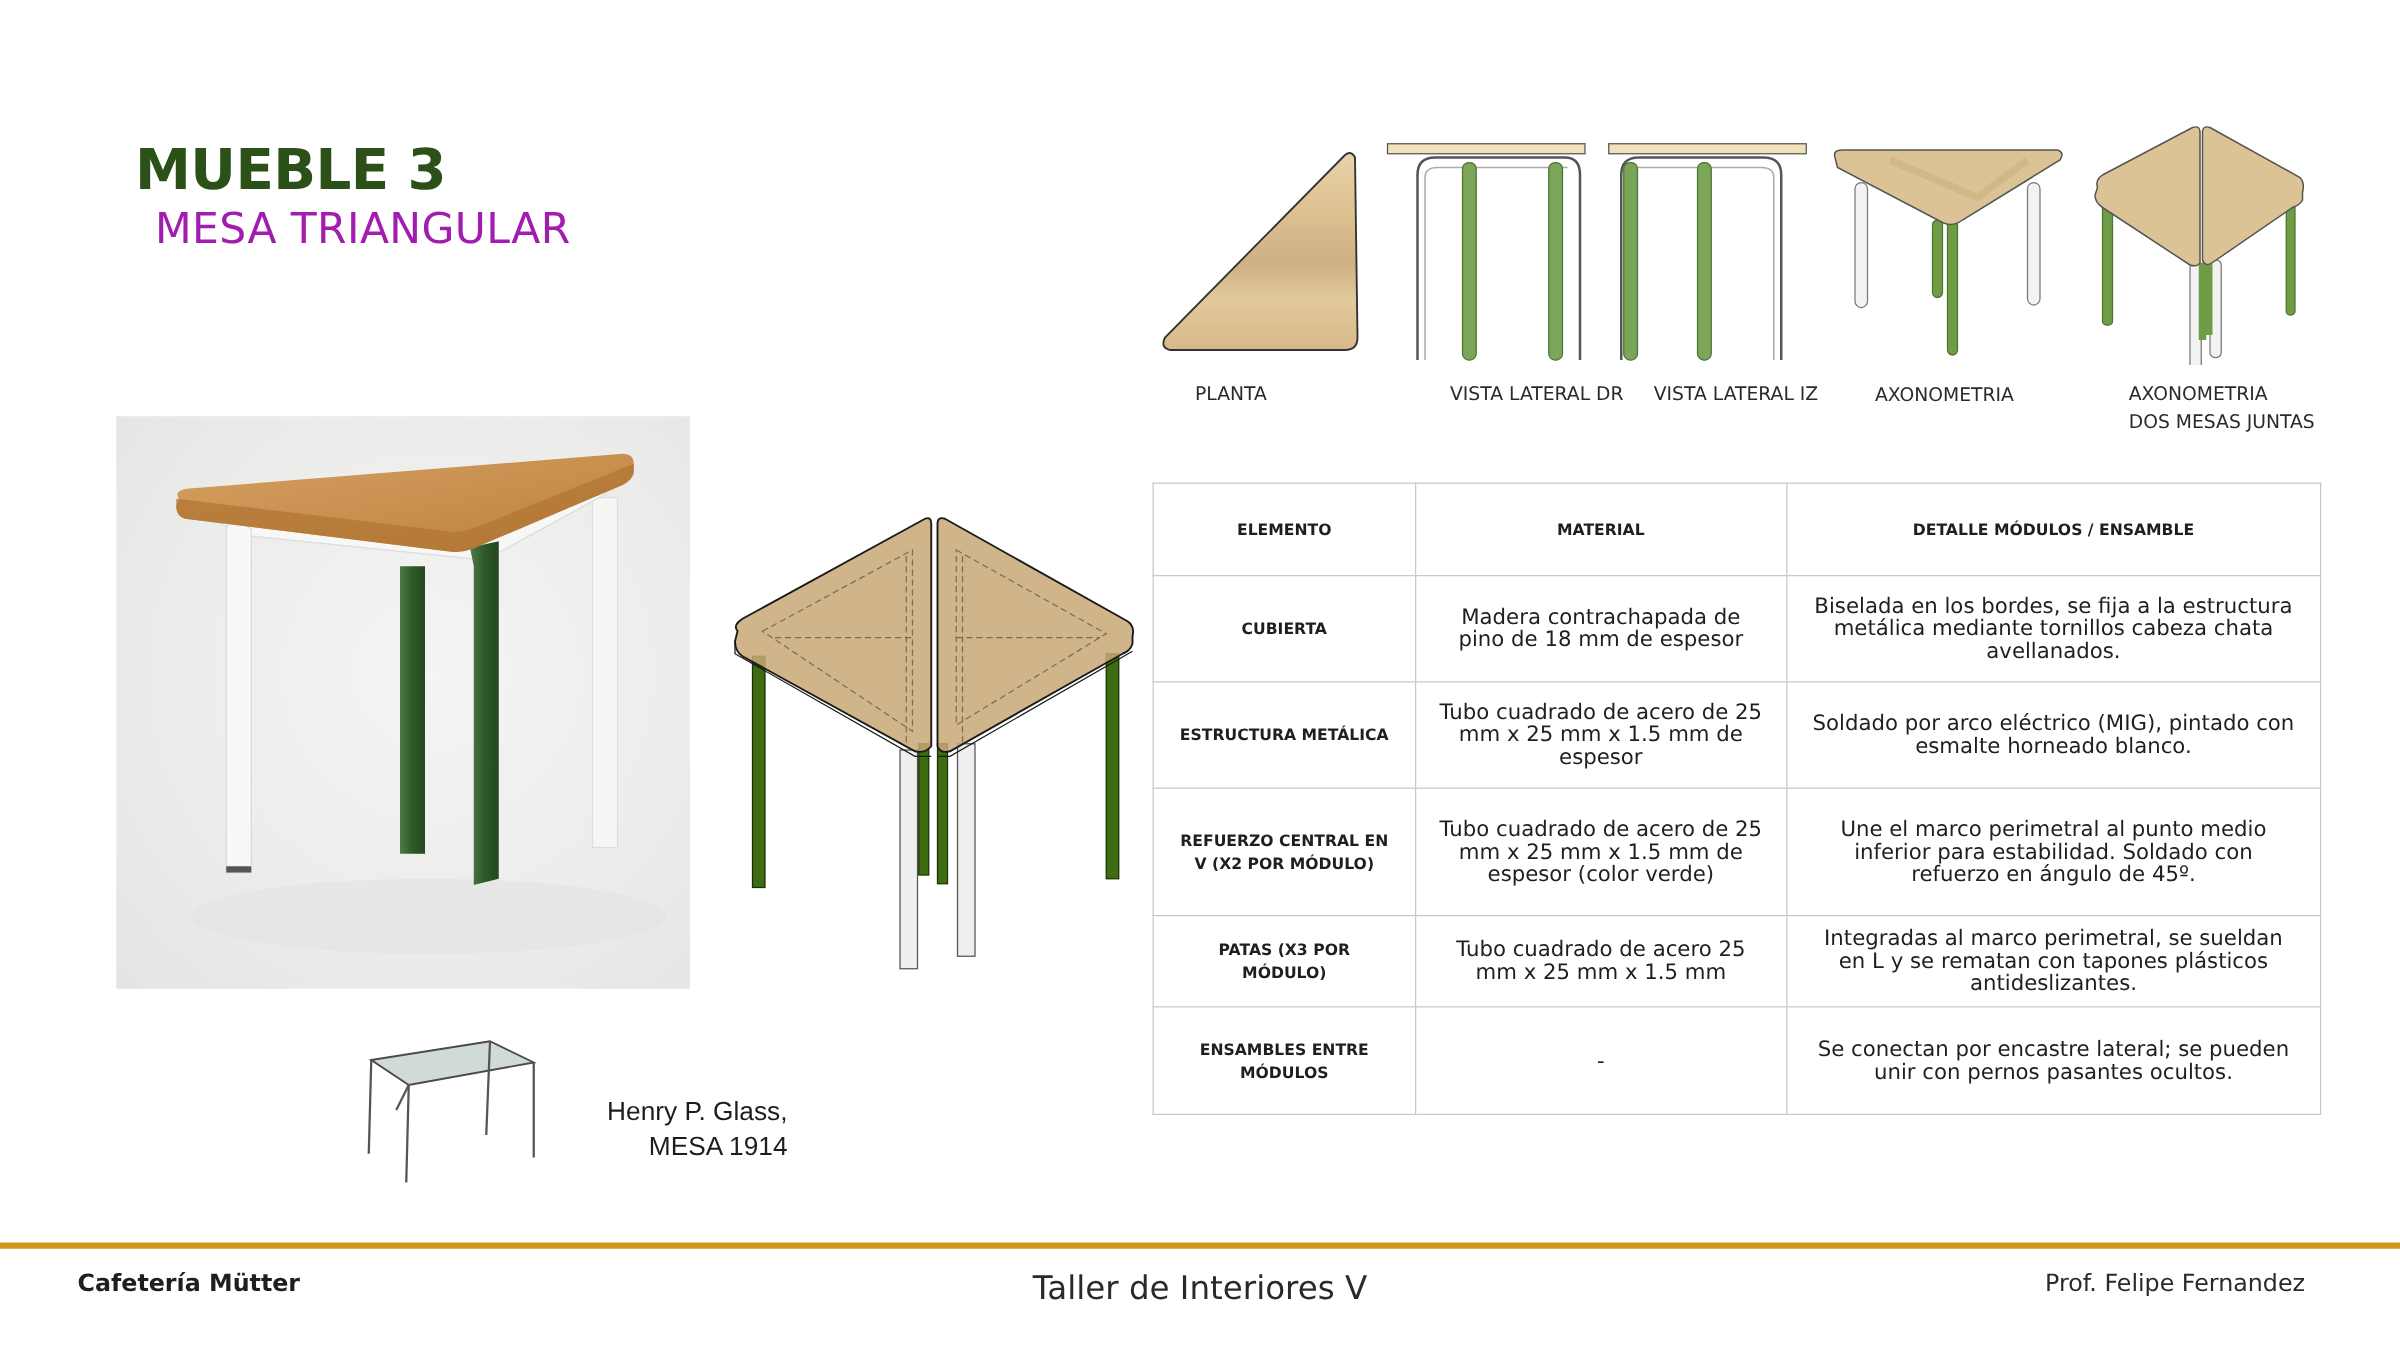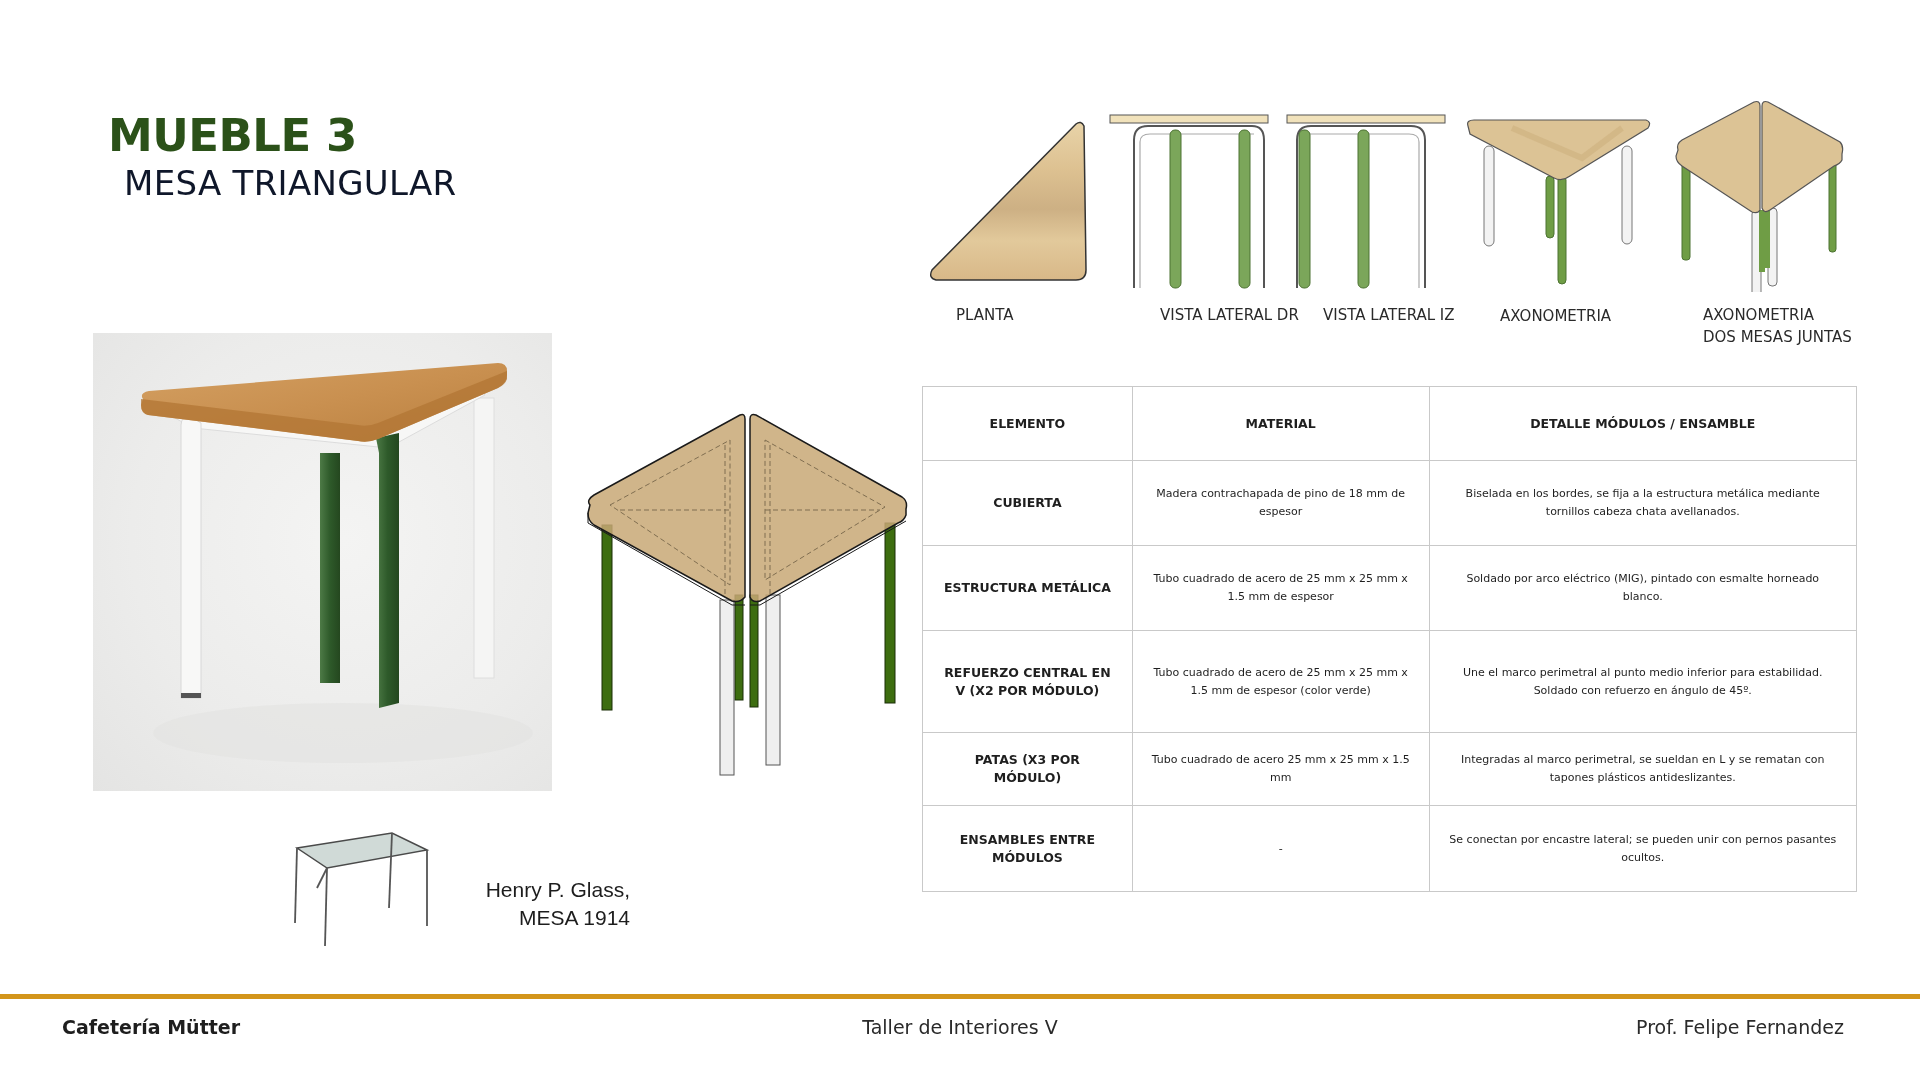--- a/index.html
+++ b/index.html
@@ -1,39 +1,39 @@
 <!DOCTYPE html>
 <html><head>
 <meta charset="utf-8">
 <style>
   * { box-sizing: border-box; margin: 0; padding: 0; }
   html, body { width: 1920px; height: 1080px; background: #ffffff; overflow: hidden; }
   body { position: relative; font-family: "Liberation Sans", "DejaVu Sans", sans-serif; color: #1d1d1d; }
 
   .title { position: absolute; left: 108px; top: 108px; font-family: "DejaVu Sans", sans-serif; font-weight: bold; font-size: 45px; color: #2b5119; letter-spacing: -0.5px; line-height: 56px; }
-  .subtitle { position: absolute; left: 124px; top: 162px; font-family: "DejaVu Sans", sans-serif; font-size: 34px; color: #0f172a; line-height: 42px; letter-spacing: 0.3px; }
+  .subtitle { position: absolute; left: 124px; top: 162px; font-family: "DejaVu Sans", sans-serif; font-size: 34px; color: #a21caf; line-height: 42px; letter-spacing: 0.3px; }
 
   .photo { position: absolute; left: 93px; top: 333px; width: 459px; height: 458px; background: radial-gradient(ellipse at 55% 45%, #f4f4f3 0%, #ececeb 60%, #e4e4e3 100%); overflow: hidden; }
   .axo-large { position: absolute; left: 580px; top: 405px; width: 330px; height: 380px; }
 
   .ref-img { position: absolute; left: 287px; top: 828px; width: 145px; height: 120px; }
   .ref-caption { position: absolute; left: 455px; top: 876px; width: 175px; text-align: right; font-size: 21px; line-height: 28px; color: #1d1d1d; }
 
   .view { position: absolute; }
   .view-label { position: absolute; font-family: "DejaVu Sans", sans-serif; font-size: 15px; color: #2a2a2a; line-height: 22px; white-space: nowrap; margin-left: 28px; }
 
   .spec-table { position: absolute; left: 922px; top: 386px; width: 935px; border-collapse: collapse; font-family: "DejaVu Sans", sans-serif; }
-  .spec-table th, .spec-table td { border: 1.5px solid #c9c9c9; text-align: center; vertical-align: middle; padding: 4px 18px; font-size: 11px; line-height: 18px; color: #1f1f1f; }
+  .spec-table th, .spec-table td { border: 1.5px solid #c9c9c9; text-align: center; vertical-align: middle; padding: 4px 18px; font-size: 17px; line-height: 18px; color: #1f1f1f; }
   .spec-table th { font-weight: bold; font-size: 12.5px; height: 74px; }
   .spec-table td.el { font-weight: bold; font-size: 12.5px; }
   .c1 { width: 210px; } .c2 { width: 297px; } .c3 { width: 428px; }
 
   .footer-line { position: absolute; left: 0; top: 994px; width: 1920px; height: 5px; background: #d3951b; }
   .footer-left { position: absolute; left: 62px; top: 1016px; font-family: "DejaVu Sans", sans-serif; font-weight: bold; font-size: 19px; color: #1e1e1e; text-align: right; }
-  .footer-center { position: absolute; left: 0; width: 1920px; top: 1016px; text-align: center; font-family: "DejaVu Sans", sans-serif; font-size: 19px; color: #2a2a2a; }
+  .footer-center { position: absolute; left: 0; width: 1920px; top: 1016px; text-align: center; font-family: "DejaVu Sans", sans-serif; font-size: 26px; color: #2a2a2a; }
   .footer-right { position: absolute; right: 76px; top: 1016px; font-family: "DejaVu Sans", sans-serif; font-size: 19px; color: #2a2a2a; }
 </style>
 </head>
 <body>
 
 <div class="title">MUEBLE 3</div>
 <div class="subtitle">MESA TRIANGULAR</div>
 
 <div class="photo">
   <svg width="459" height="458" viewBox="0 0 459 458">

